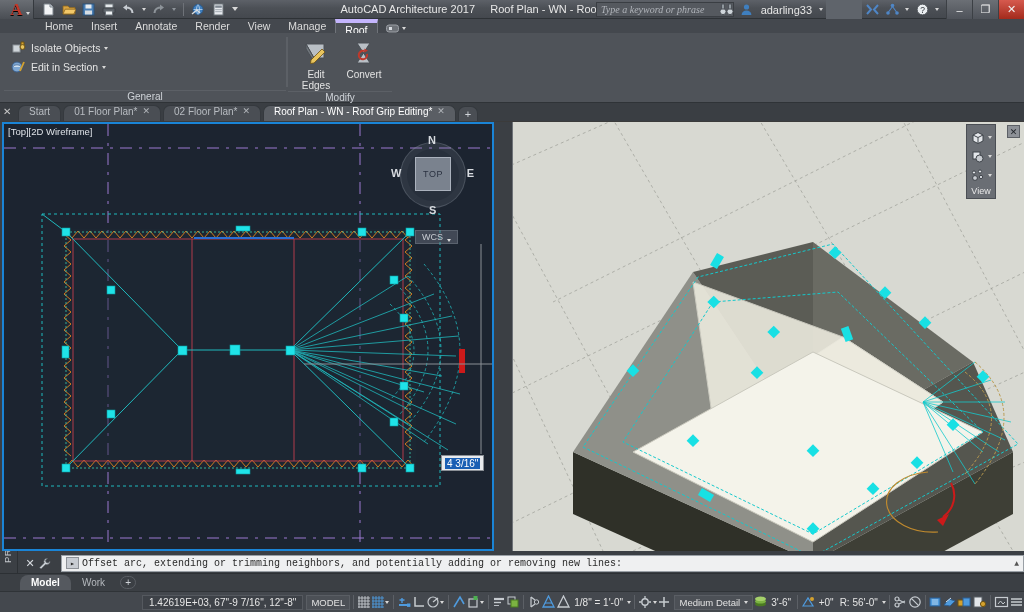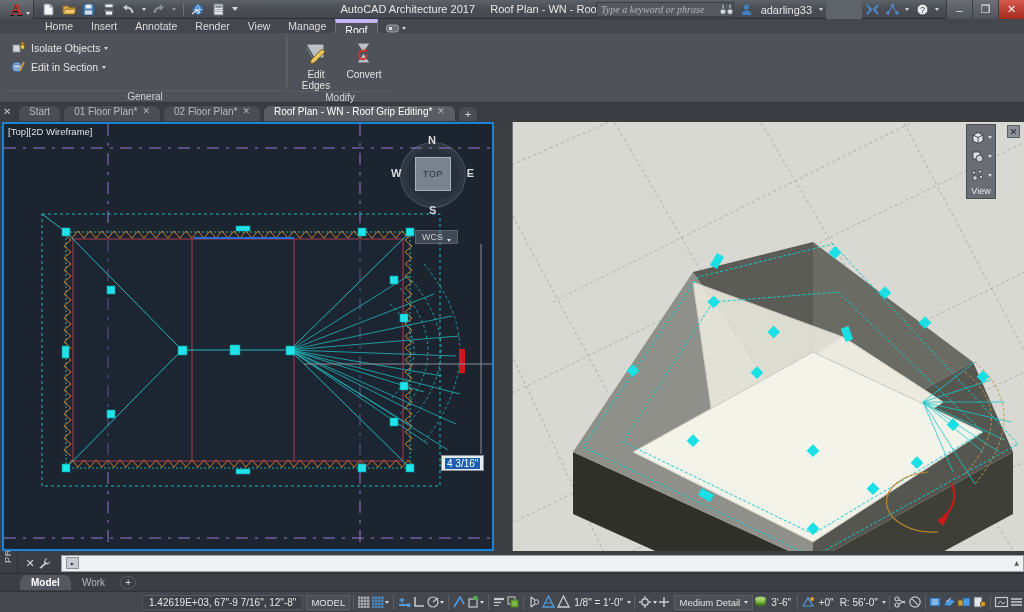--- a/index.html
+++ b/index.html
@@ -771,20 +771,21 @@
     <div class="cmd-icons">
       <span style="font-size:11px;color:#d6dadf">✕</span>
       <span>
         <svg width="13" height="13" viewBox="0 0 13 13">
             <path d="M9.5 1.5 a3.2 3.2 0 0 0 -3.3 4.6 L1.6 10.6 l1.4 1.4 L7.5 7.4 A3.2 3.2 0 0 0 12 4.1 L10 6 L8 5.3 L7.6 3.2z" fill="#cfd5da" stroke="#5a6066" stroke-width="0.7"></path>
           </svg>
       </span>
     </div>
     <div class="cmd-field">
       <span class="cmd-prompt-ico">▸</span>
+      <span>Offset arc, extending or trimming neighbors, and potentially adding or removing new lines:</span>
       <span class="cmd-up">▲</span>
     </div>
   </div>
 </div>
 
 <div class="layoutbar">
   <div class="ltab active">Model</div>
   <div class="ltab">Work</div>
   <div class="ltab-plus">+</div>
 </div>

